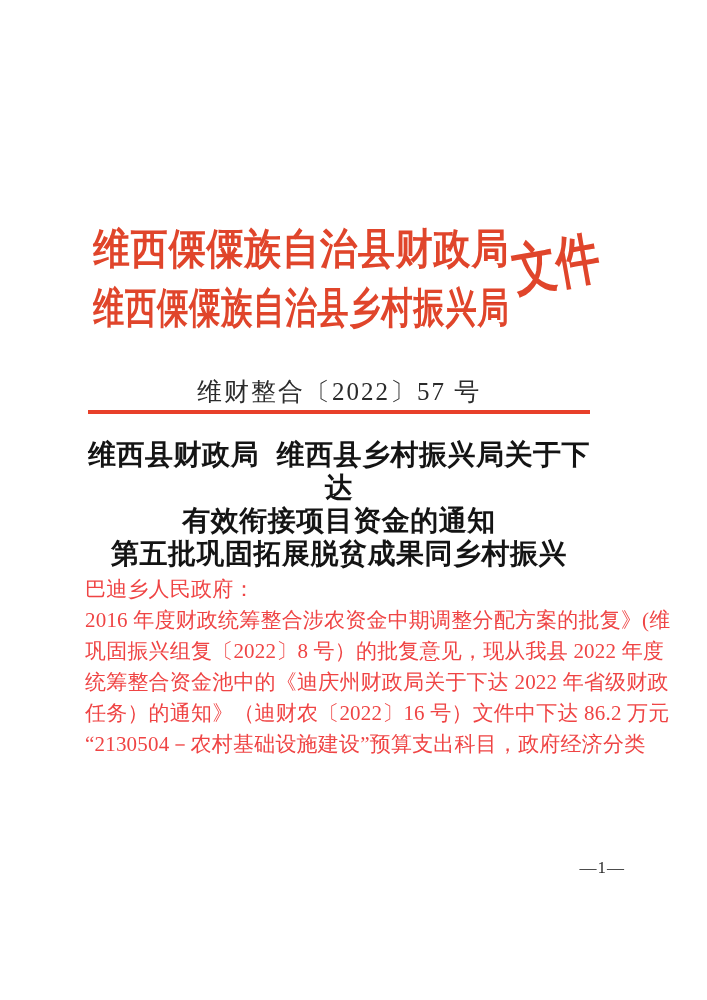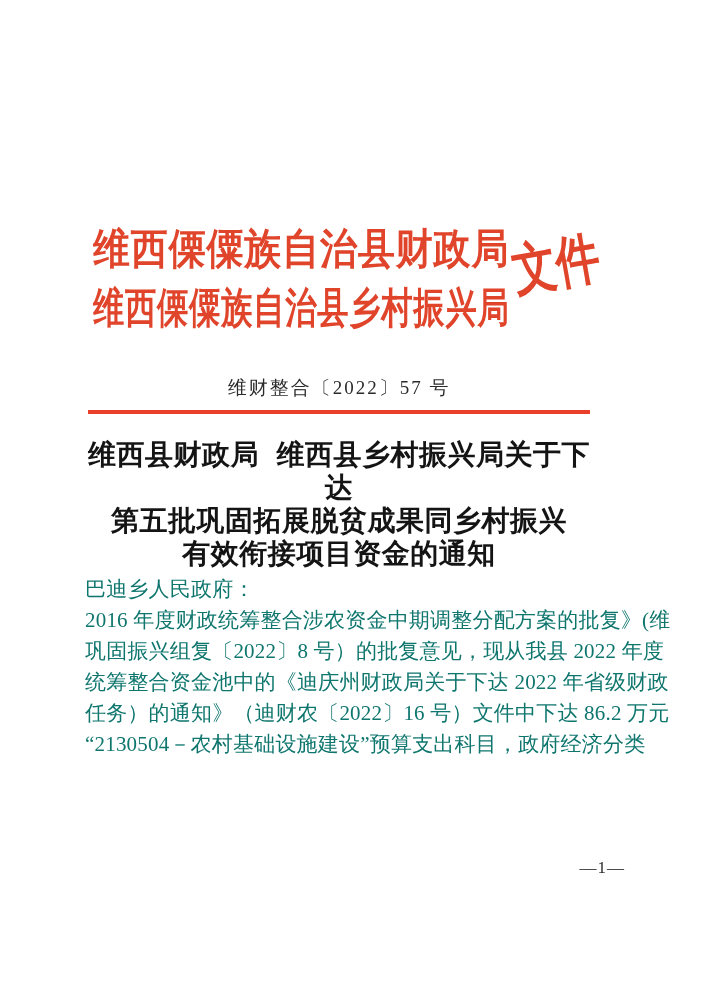--- a/index.html
+++ b/index.html
@@ -44,21 +44,21 @@
     transform-origin: left top;
     white-space: nowrap;
   }
 
   .doc-number {
     position: absolute;
     left: 88px;
     top: 375px;
     width: 502px;
     text-align: center;
-    font-size: 19px;
+    font-size: 25px;
     letter-spacing: 2px;
     color: #2b2b2b;
   }
 
   .red-rule {
     position: absolute;
     left: 88px;
     top: 410px;
     width: 502px;
     height: 4px;
@@ -81,21 +81,21 @@
   }
 
   
   .body-block {
     position: absolute;
     left: 85px;
     top: 574px;
     width: 544px;
     font-size: 21px;
     line-height: 31px;
-    color: #0f766e;
+    color: #ef4444;
     letter-spacing: 0.2px;
   }
   .body-line { white-space: nowrap; }
   .body-line.indent { padding-left: 42px; }
 
   .page-number {
     position: absolute;
     right: 82px;
     top: 858px;
     font-size: 17px;
@@ -118,22 +118,22 @@
   </div>
 
   <div class="doc-type">文件</div>
 
   <div class="doc-number">维财整合〔2022〕57 号</div>
 
   <div class="red-rule"></div>
 
   <div class="doc-title">
     <div>维西县财政局 维西县乡村振兴局关于下达</div>
+    <div>有效衔接项目资金的通知</div>
     <div>第五批巩固拓展脱贫成果同乡村振兴</div>
-    <div>有效衔接项目资金的通知</div>
   </div>
 
   <div class="body-block">
     <div class="body-line">巴迪乡人民政府：</div>
     <div>
         <div class="body-line">2016 年度财政统筹整合涉农资金中期调整分配方案的批复》(维</div>
         <div class="body-line">巩固振兴组复〔2022〕8 号）的批复意见，现从我县 2022 年度</div>
         <div class="body-line">统筹整合资金池中的《迪庆州财政局关于下达 2022 年省级财政</div>
         <div class="body-line">任务）的通知》（迪财农〔2022〕16 号）文件中下达 86.2 万元</div>
         <div class="body-line">“2130504－农村基础设施建设”预算支出科目，政府经济分类</div>

